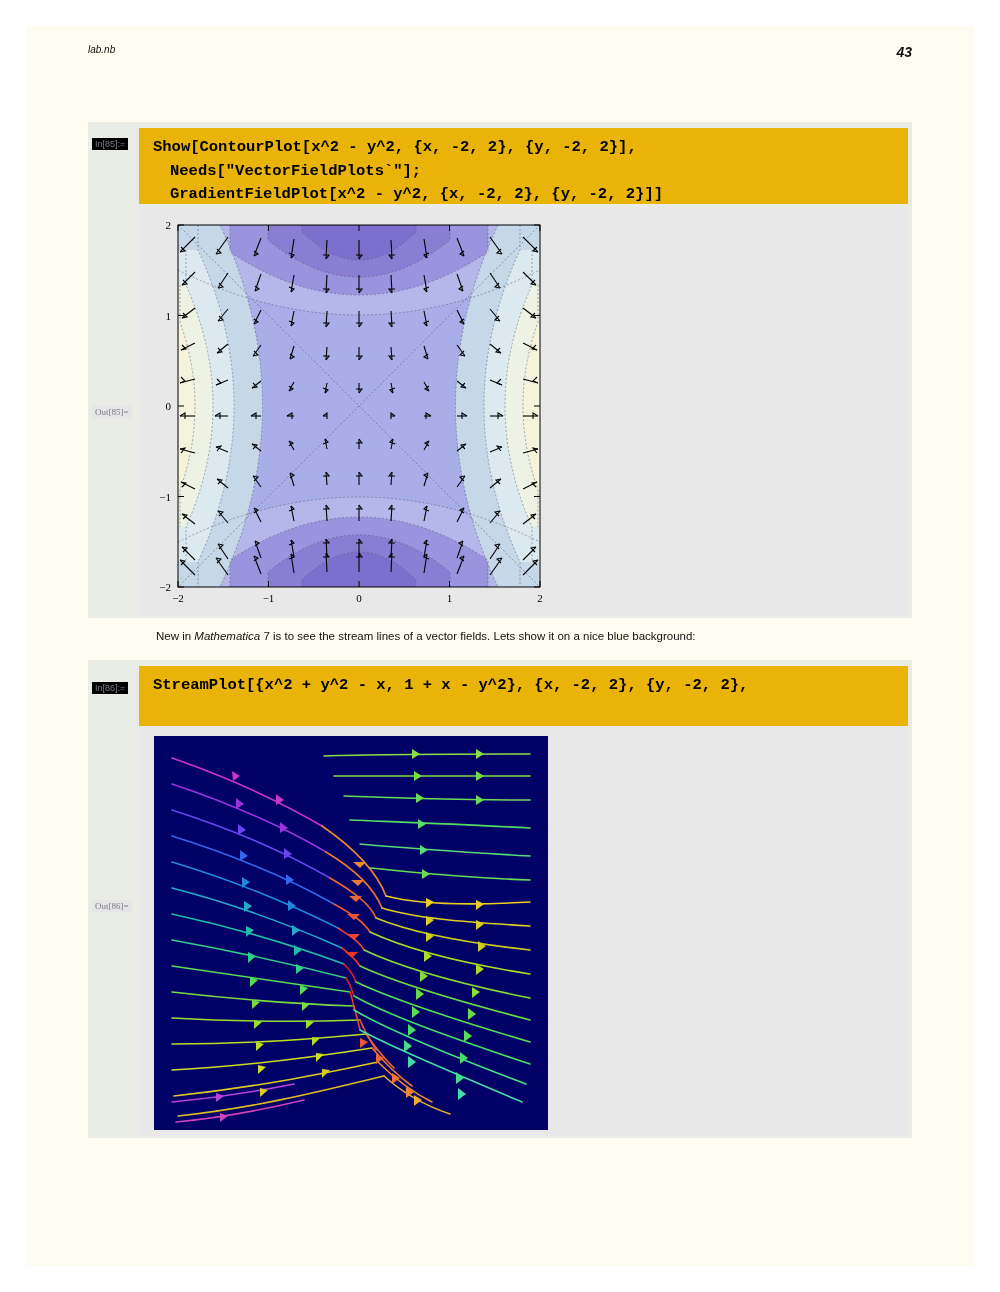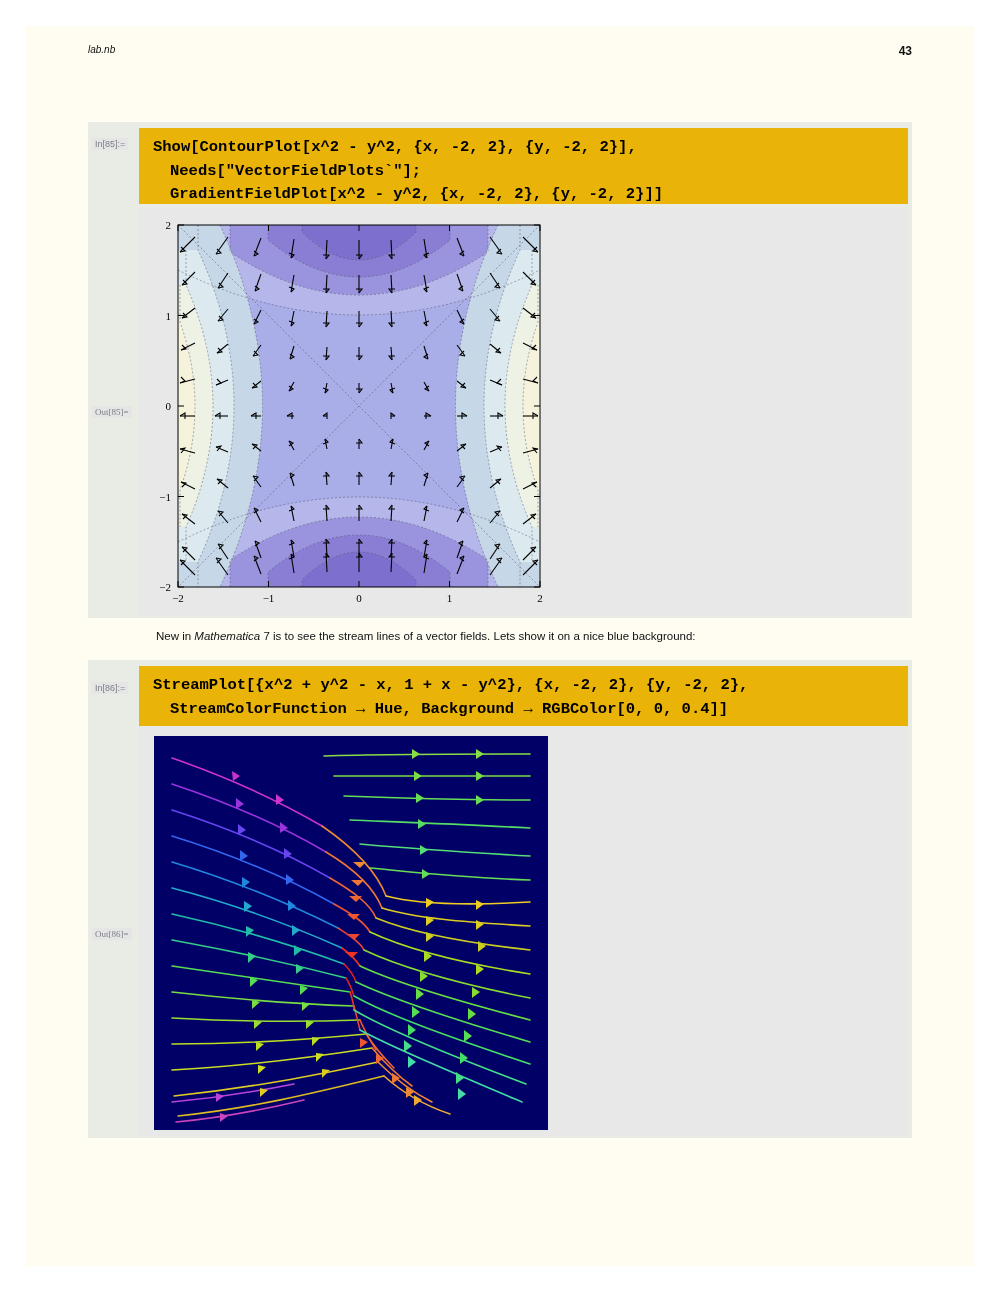--- a/index.html
+++ b/index.html
@@ -52,37 +52,38 @@
     position: absolute;
     left: 0; top: 0;
     font-style: italic;
     font-size: 10px;
     color: #111;
   }
   .header-page {
     position: absolute;
     right: 0; top: 0;
     font-weight: bold;
-    font-size: 12px;
+    font-size: 14px;
     color: #111;
+    font-style: italic;
   }
 
   
   .cell-group {
     position: absolute;
     background: #e8ece4;
   }
   #cell-group-1 { left: 88px; top: 122px; width: 824px; height: 496px; }
   #cell-group-2 { left: 88px; top: 660px; width: 824px; height: 478px; }
 
   .in-label {
     position: absolute;
     font-size: 9px;
     color: #7a7f86;
-    background: #e5e5e5;
+    background: #000000;
     padding: 1px 3px;
     letter-spacing: 0px;
     white-space: nowrap;
   }
   .out-label {
     position: absolute;
     font-size: 9px;
     color: #7a7f86;
     background: #e5e5e5;
     padding: 1px 3px;
@@ -498,23 +499,23 @@
 </svg>
 </div>
 
 <div class="text-cell" style="left:144px; top:630px; width:760px;margin-left:12px;"><span>New in </span><span class="it">Mathematica</span><span> 7 is to see the stream lines of a vector fields. Lets show it on a nice blue background:</span></div>
 
 <div class="cell-group" id="cell-group-2"></div>
 
 <div class="in-label" style="left:92px; top:682px;">In[86]:=</div>
 
 <div class="input-cell" style="left:139px; top:666px; width:769px; height:64px;"><span>StreamPlot[{x^2 + y^2 - x, 1 + x - y^2}, {x, -2, 2}, {y, -2, 2},</span>
-<span class="indent1">StreamColorFunction → Hue, Background → RGBColor[0, 0, 0.4]]</span></div>
-
-<div class="out-label" style="left:92px; top:928px;">Out[86]=</div>
+</div>
+
+<div class="out-label" style="left:92px; top:900px;">Out[86]=</div>
 
 <div class="output-cell" style="left:139px; top:726px; width:769px; height:410px;"></div>
 
 <div class="graphic" style="left:154px; top:736px; width:394px; height:394px; background:transparent;">
 <svg width="394" height="394" viewBox="0 0 394 394" xmlns="http://www.w3.org/2000/svg">
   <defs>
     <clipPath id="sc">
           <rect x="0" y="0" width="394" height="394"></rect>
         </clipPath>
   </defs>

